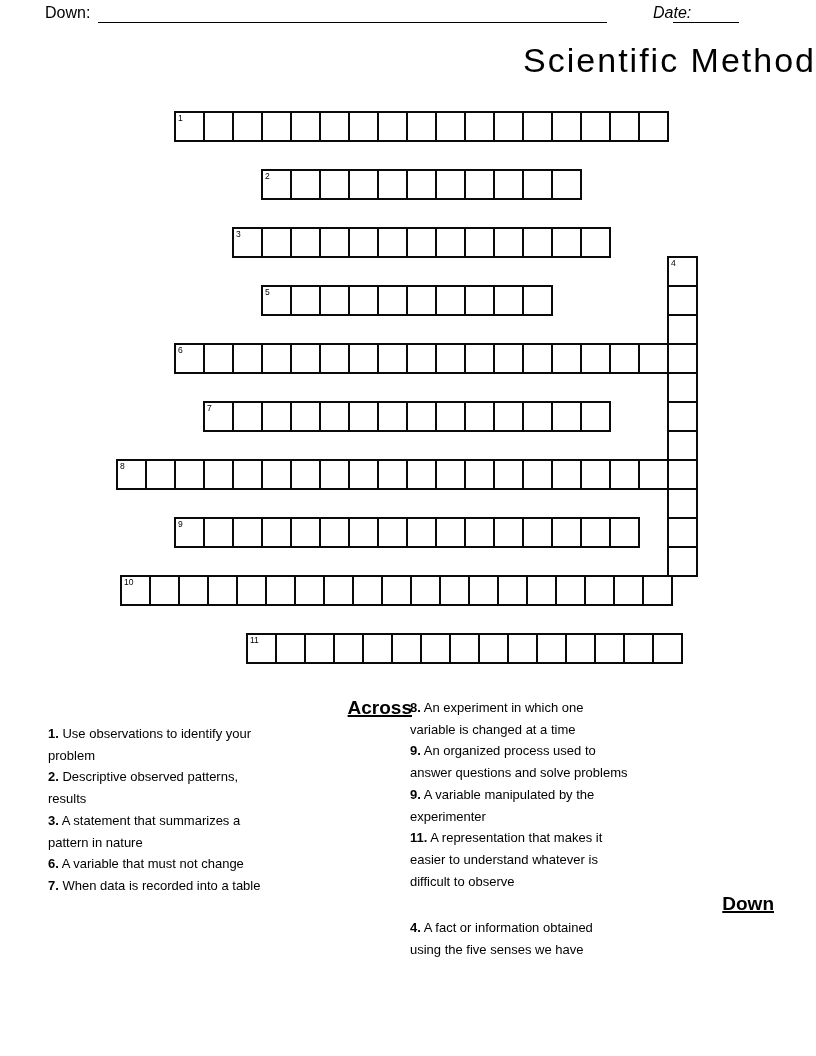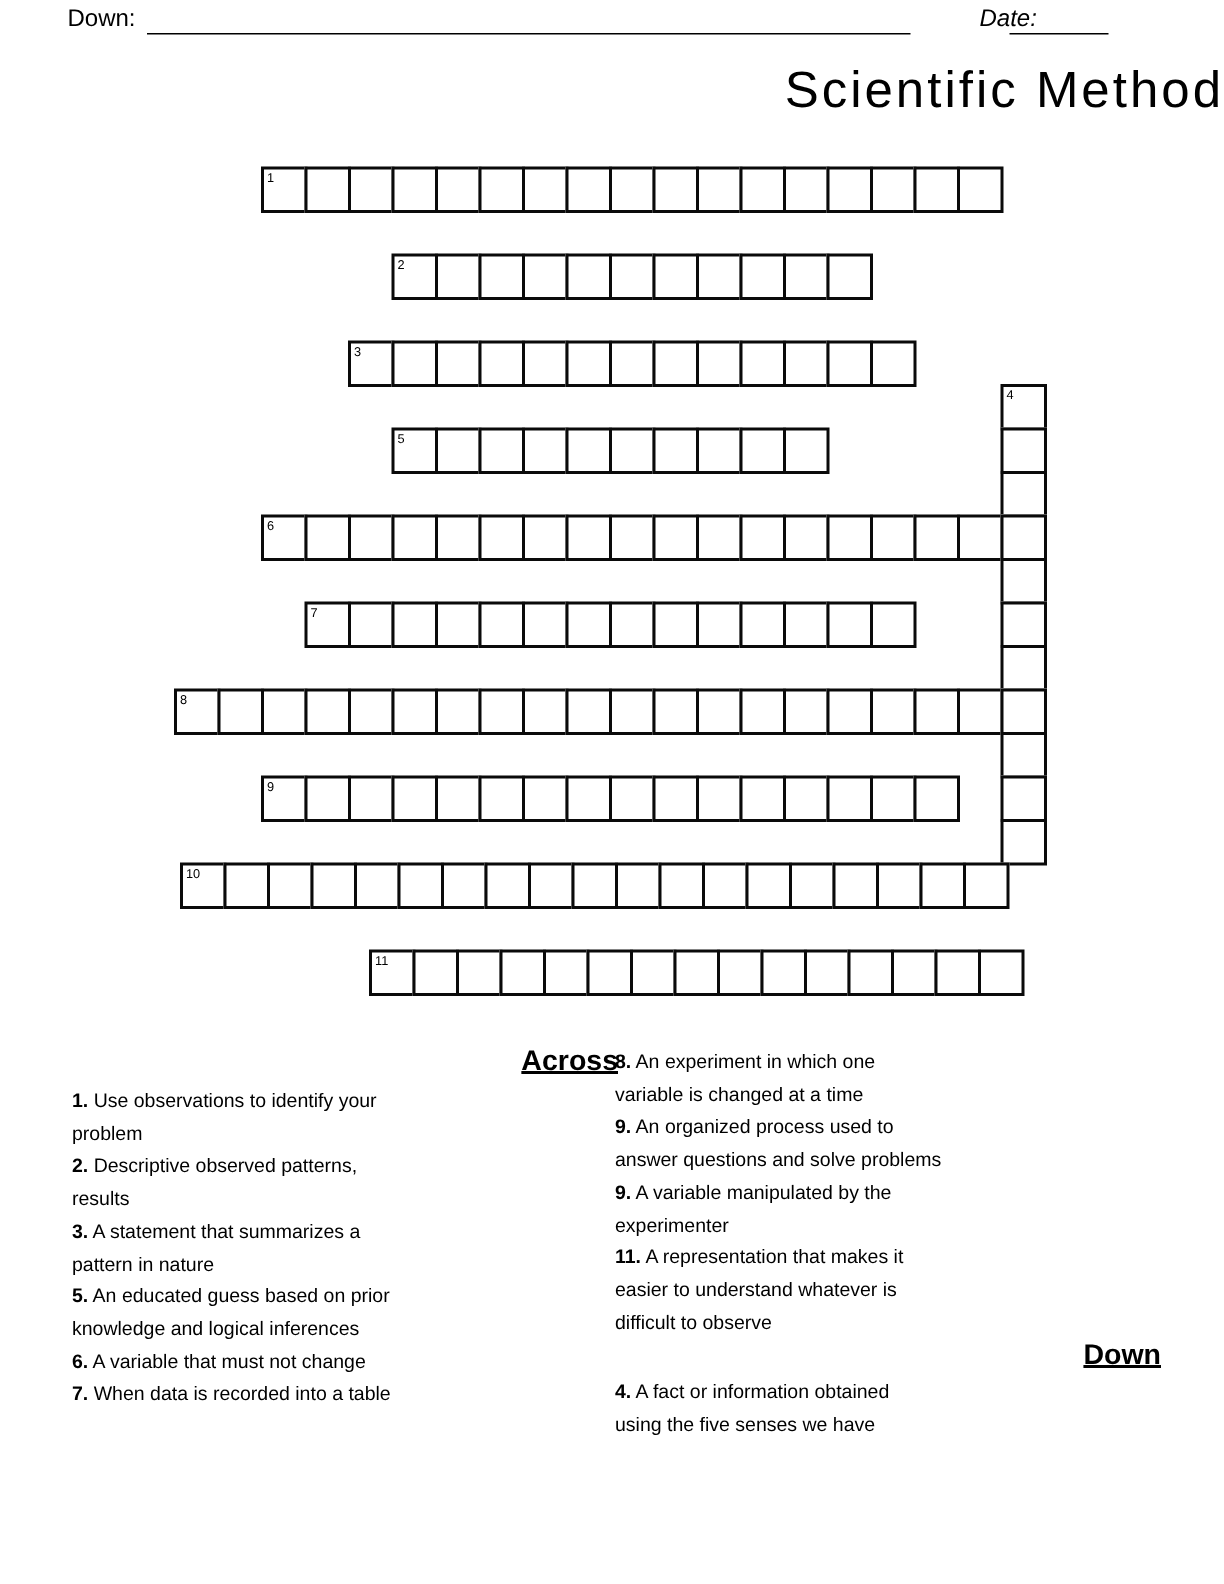--- a/index.html
+++ b/index.html
@@ -285,21 +285,20 @@
       <div class="cell"></div>
       <div class="cell"></div>
     </div>
   </div>
 
 <div class="clue-col" id="clue-col-left">
     <div class="clue-heading">Across</div>
     <div class="clue"><strong>1.</strong> Use observations to identify your<br> problem</div>
     <div class="clue"><strong>2.</strong> Descriptive observed patterns,<br> results</div>
     <div class="clue"><strong>3.</strong> A statement that summarizes a<br> pattern in nature</div>
-    <div class="clue"><strong>5.</strong> An educated guess based on prior<br> knowledge and logical inferences</div>
     <div class="clue"><strong>6.</strong> A variable that must not change</div>
     <div class="clue"><strong>7.</strong> When data is recorded into a table</div>
   </div>
 <div class="clue-col" id="clue-col-right">
     <div class="clue"><strong>8.</strong> An experiment in which one<br> variable is changed at a time</div>
     <div class="clue"><strong>9.</strong> An organized process used to<br> answer questions and solve problems</div>
     <div class="clue"><strong>9.</strong> A variable manipulated by the<br> experimenter</div>
     <div class="clue"><strong>11.</strong> A representation that makes it<br> easier to understand whatever is<br> difficult to observe</div>
     <div class="clue-heading">Down</div>
     <div class="clue"><strong>4.</strong> A fact or information obtained<br> using the five senses we have</div>

